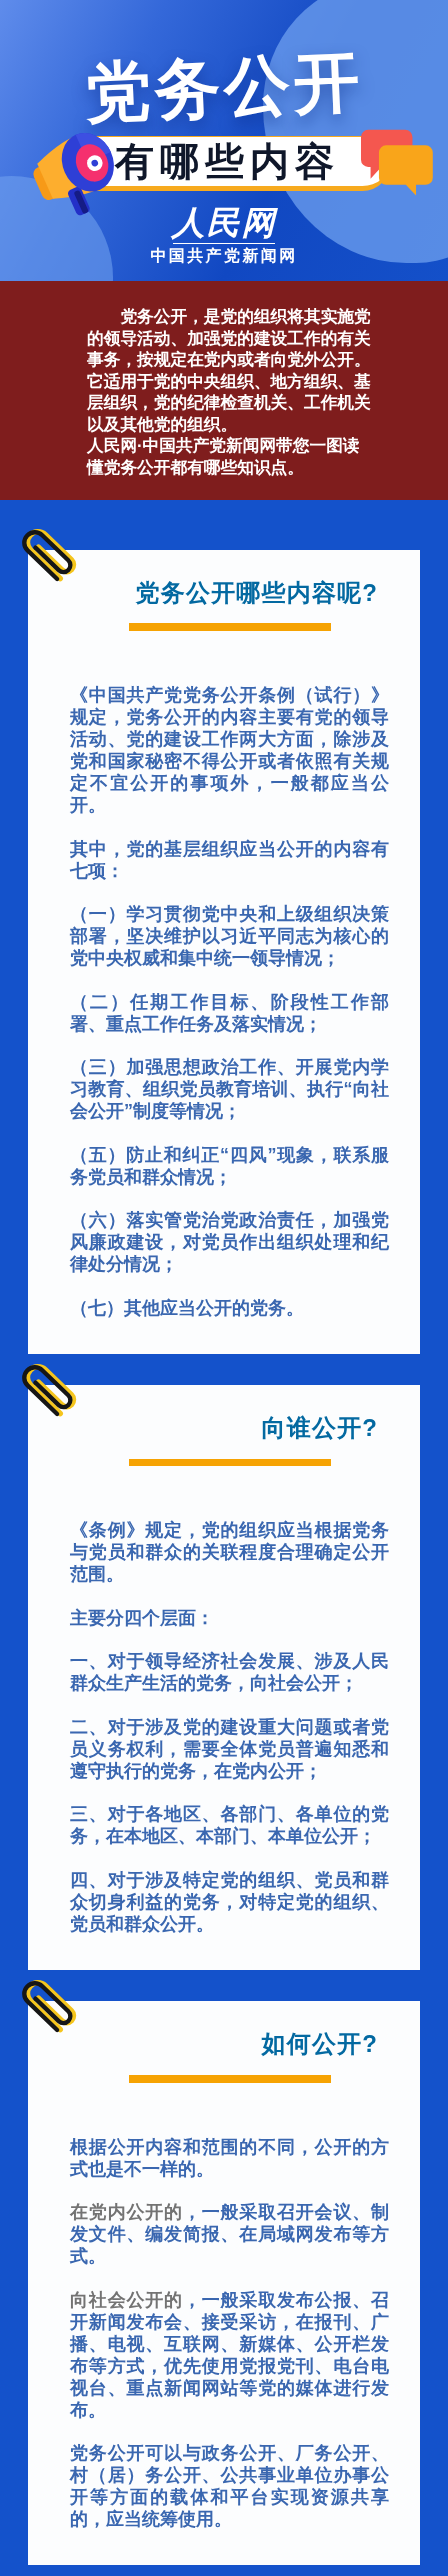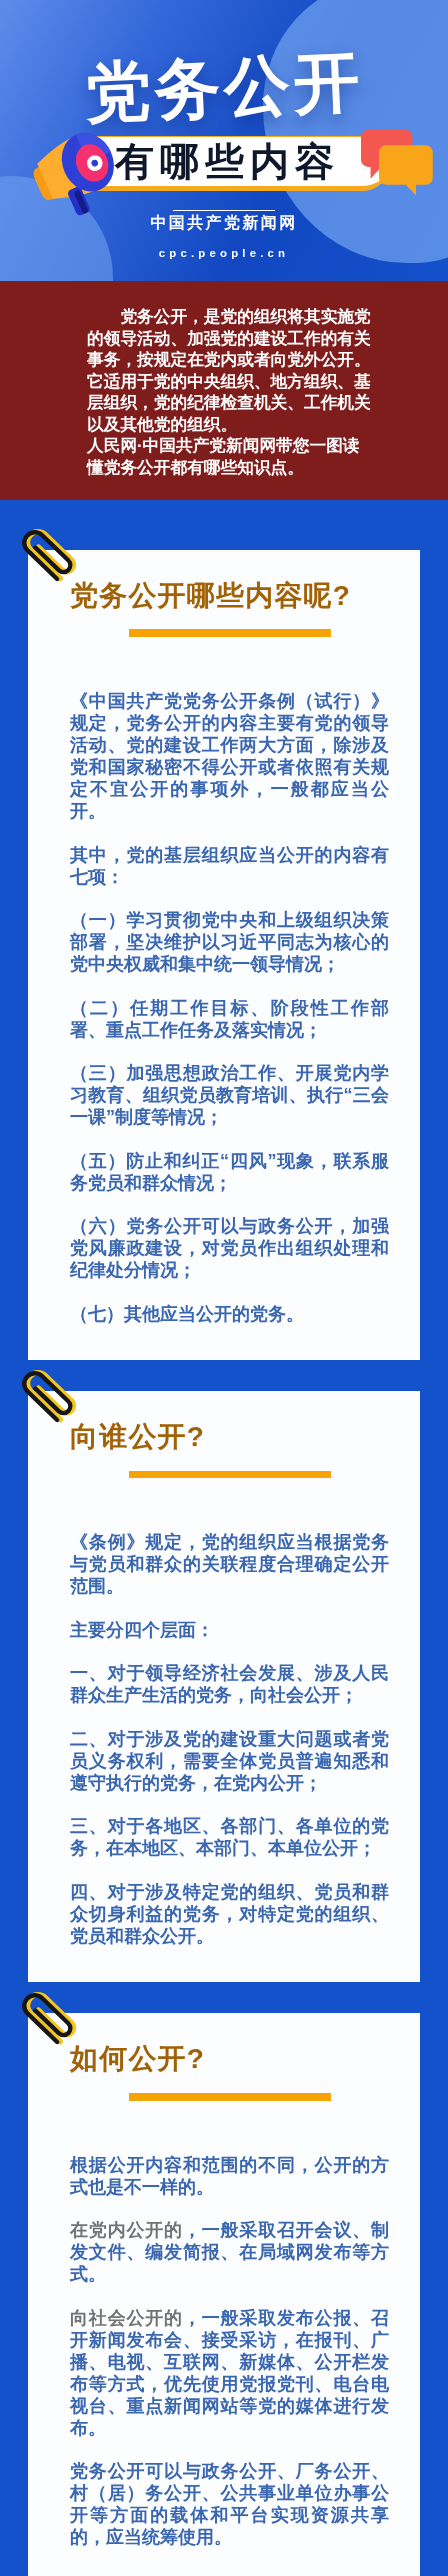--- a/index.html
+++ b/index.html
@@ -55,21 +55,21 @@
 
   
   .cards-wrap{padding:50px 28px 0 28px;}
   .card{
     position:relative;background:#FCFDFE;
     padding:27.5px 31px 35px 42px;
     margin-bottom:31px;
   }
   .clip{position:absolute;left:-18px;top:-36px;width:74px;height:81px;z-index:5;}
   .card-title{
-    text-align:left;font-size:28px;font-weight:800;color:#a16207;
+    text-align:right;font-size:24px;font-weight:800;color:#0369a1;
     letter-spacing:1.2px;margin-right:10.8px;
   }
   .title-bar{width:202px;height:7.8px;background:#F6A303;margin:14.4px auto 0;}
   .card-body{margin-top:53px;font-size:18px;line-height:22px;color:#3A67B0;font-weight:600;text-align:justify;}
   .card-body p{margin:0 0 21.5px;}
   .card-body p:last-child{margin-bottom:0;}
   .red{color:#737373;}
   .bold{font-weight:800;}
 </style>
 </head>
@@ -102,20 +102,21 @@
         </g>
       </svg>
 
       <svg class="bubbles" viewBox="0 0 132 122">
         <path d="M22 8 h62 a12 12 0 0 1 12 12 v38 a12 12 0 0 1 -12 12 h-40 l-18 20 v-20 h-4 a12 12 0 0 1 -12 -12 v-38 a12 12 0 0 1 12 -12 z" fill="#F4574F"></path>
         <path d="M52 34 h66 a12 12 0 0 1 12 12 v42 a12 12 0 0 1 -12 12 h-16 v18 l-17 -18 h-33 a12 12 0 0 1 -12 -12 v-42 a12 12 0 0 1 12 -12 z" fill="#F9A51A"></path>
       </svg>
     </div>
 
     <div class="logo">
+      <div class="logo-script">人民网</div>
       <div class="logo-line"></div>
       <div class="logo-name">中国共产党新闻网</div>
       <div class="logo-url">cpc.people.cn</div>
     </div>
   </div>
 
   <div class="intro">
     <p class="indent">党务公开，是党的组织将其实施党的领导活动、加强党的建设工作的有关事务，按规定在党内或者向党外公开。它适用于党的中央组织、地方组织、基层组织，党的纪律检查机关、工作机关以及其他党的组织。</p>
     <p>人民网·中国共产党新闻网带您一图读懂党务公开都有哪些知识点。</p>
   </div>
@@ -129,23 +130,23 @@
           <path d="M38 104 V38 a17 17 0 0 1 34 0 v58 a11 11 0 0 1 -22 0 V44" stroke="#161616" stroke-width="7"></path>
         </g>
       </svg>
       <div class="card-title">党务公开哪些内容呢?</div>
       <div class="title-bar"></div>
       <div class="card-body">
           <p><span>《中国共产党党务公开条例（试行）》规定，党务公开的内容主要有党的领导活动、党的建设工作两大方面，除涉及党和国家秘密不得公开或者依照有关规定不宜公开的事项外，一般都应当公开。</span></p>
           <p><span>其中，党的基层组织应当公开的内容有七项：</span></p>
           <p><span>（一）学习贯彻党中央和上级组织决策部署，坚决维护以习近平同志为核心的党中央权威和集中统一领导情况；</span></p>
           <p><span>（二）任期工作目标、阶段性工作部署、重点工作任务及落实情况；</span></p>
-          <p><span>（三）加强思想政治工作、开展党内学习教育、组织党员教育培训、执行“三会一课”制度等情况；</span></p>
+          <p><span>（三）加强思想政治工作、开展党内学习教育、组织党员教育培训、执行“向社会公开”制度等情况；</span></p>
           <p><span>（五）防止和纠正“四风”现象，联系服务党员和群众情况；</span></p>
-          <p><span>（六）党务公开可以与政务公开，加强党风廉政建设，对党员作出组织处理和纪律处分情况；</span></p>
+          <p><span>（六）落实管党治党政治责任，加强党风廉政建设，对党员作出组织处理和纪律处分情况；</span></p>
           <p><span>（七）其他应当公开的党务。</span></p>
         </div>
     </div>
 
     <div class="card">
       <svg class="clip" viewBox="0 0 110 130">
         <g transform="rotate(-46 55 65)" fill="none" stroke-linecap="round">
           <path d="M38 104 V38 a17 17 0 0 1 34 0 v58 a11 11 0 0 1 -22 0 V44" stroke="#F5C51D" stroke-width="9" transform="translate(4,3)"></path>
           <path d="M38 104 V38 a17 17 0 0 1 34 0 v58 a11 11 0 0 1 -22 0 V44" stroke="#161616" stroke-width="7"></path>
         </g>

